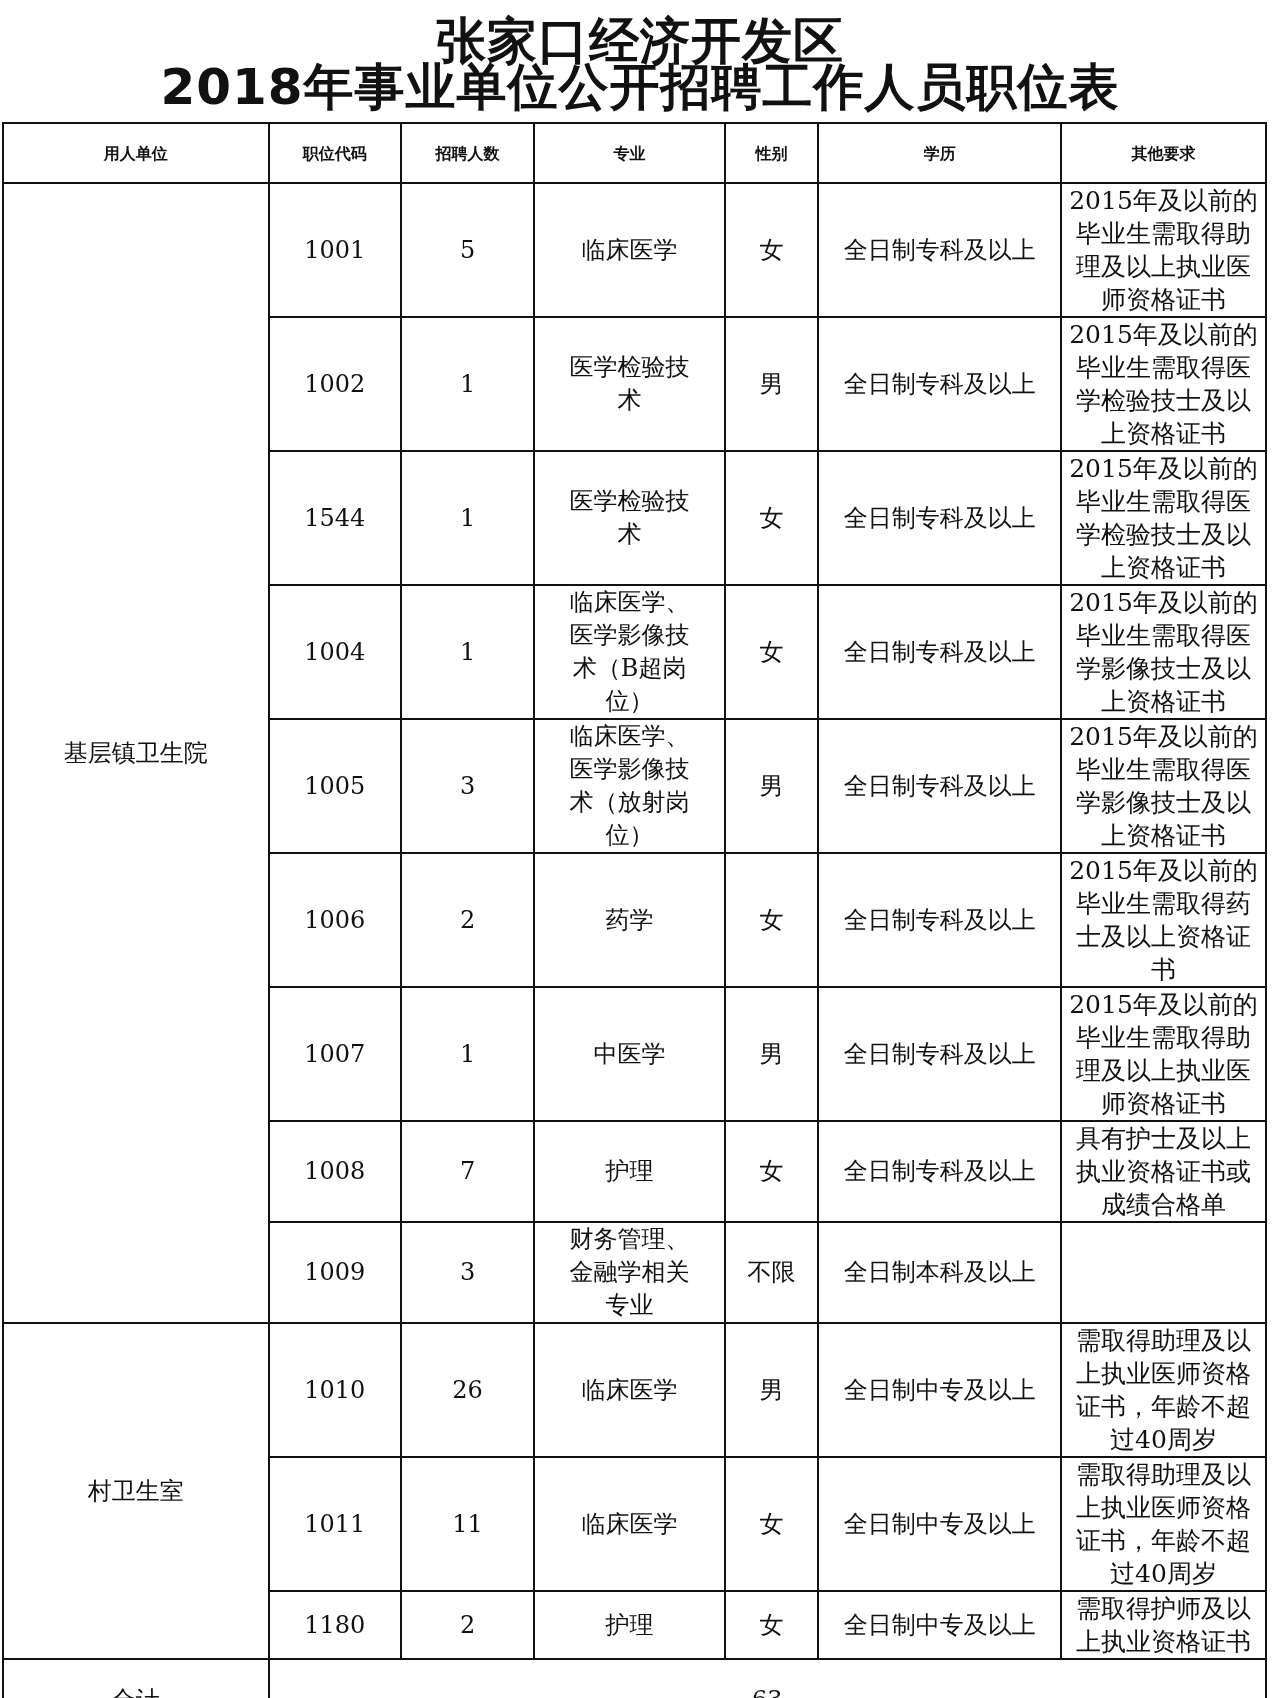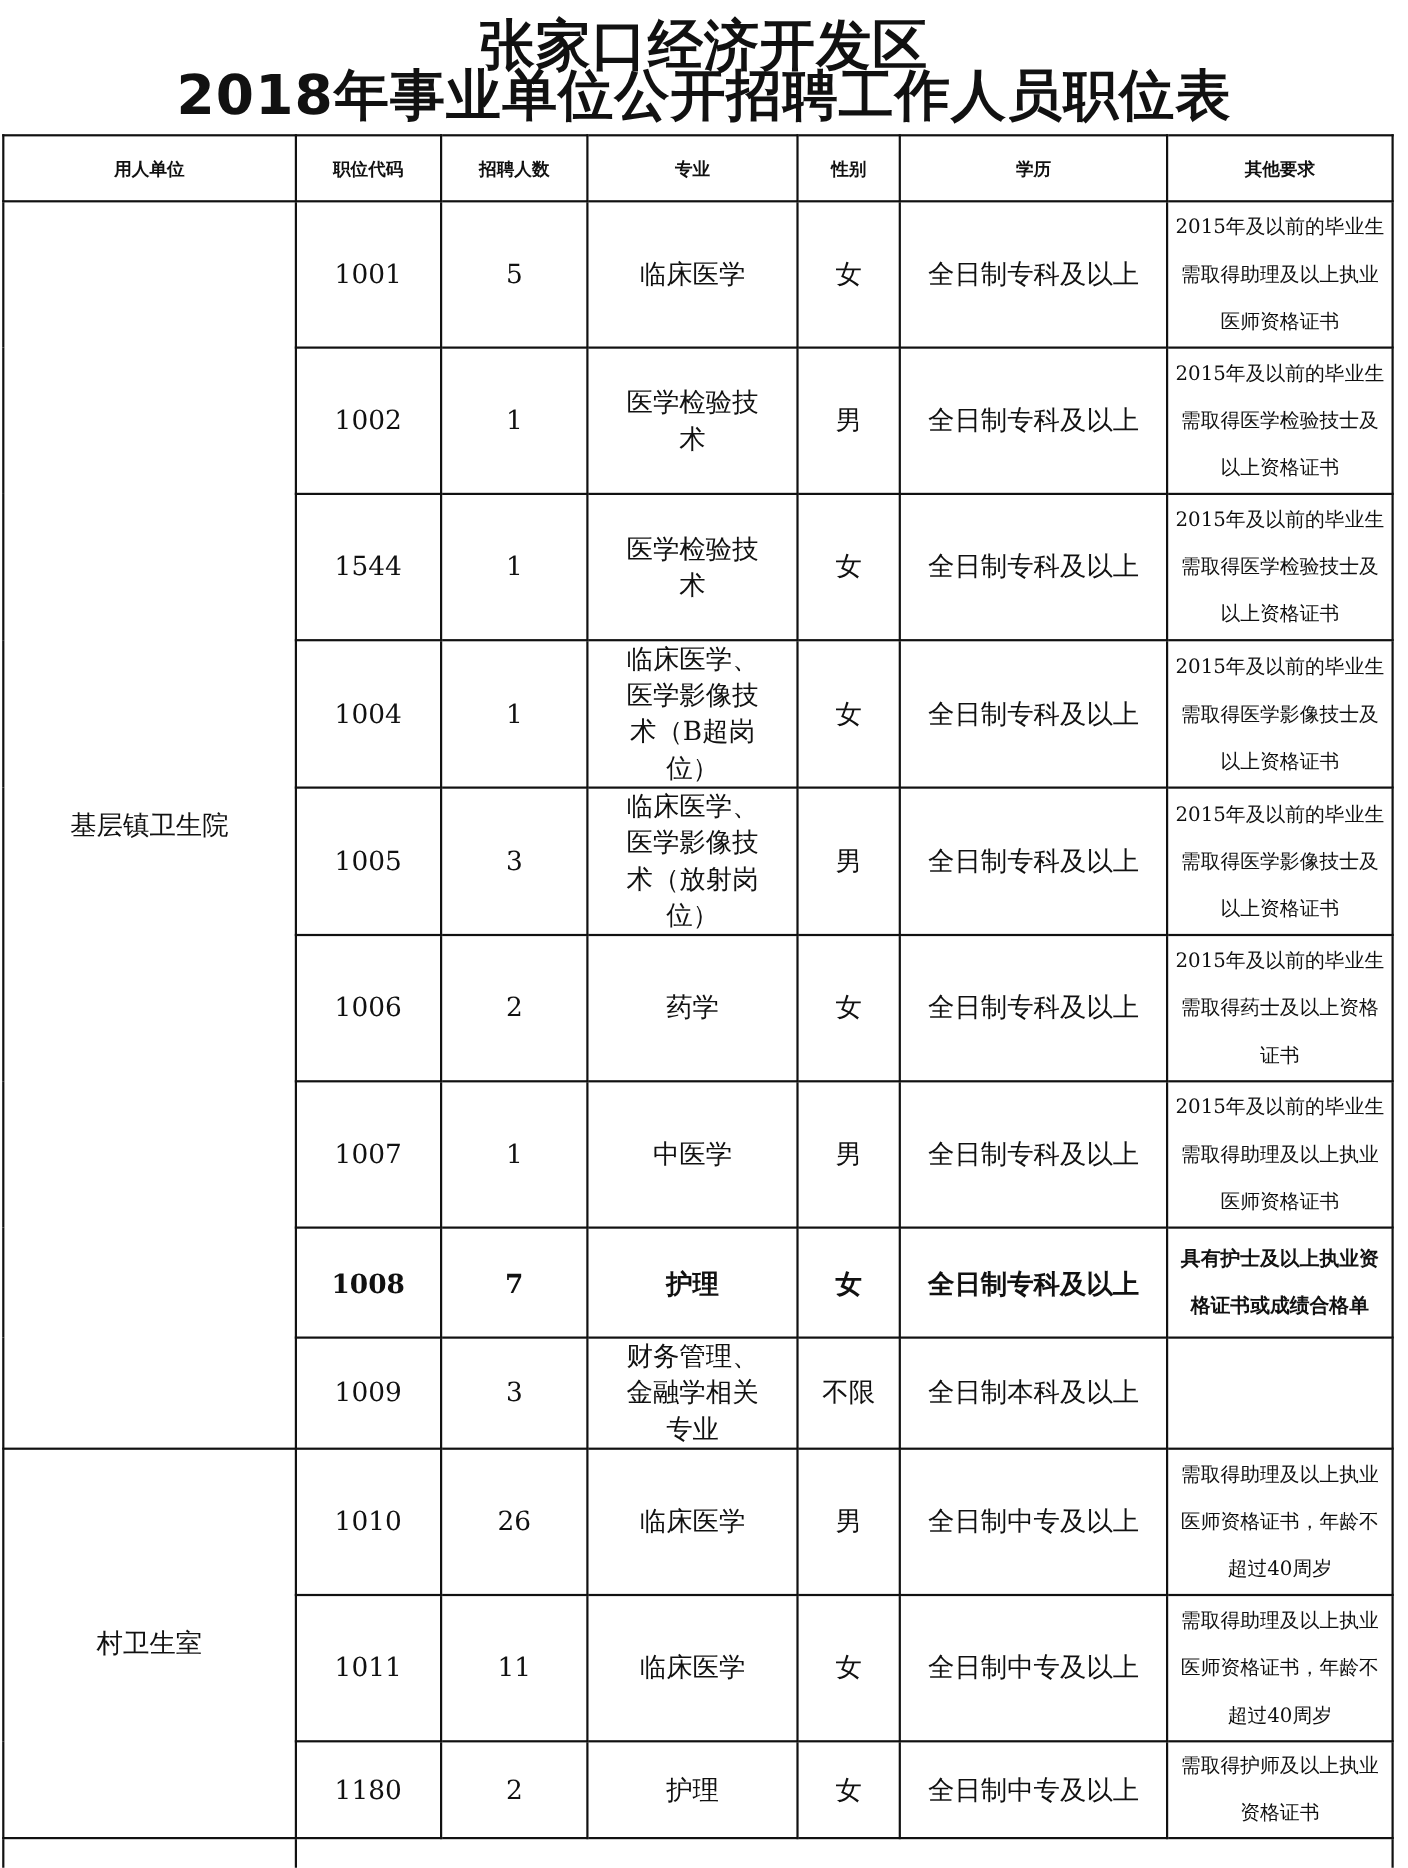--- a/index.html
+++ b/index.html
@@ -8,24 +8,24 @@
   .title { position: absolute; left: 0; width: 1280px; text-align: center;
            font-family: "DejaVu Sans", "Liberation Sans", sans-serif; font-weight: bold;
            font-size: 50px; letter-spacing: 1px; color: #111; }
   .t1 { top: 8px; }
   .t2 { top: 54px; }
   table { position: absolute; left: 2px; top: 122px; border-collapse: collapse;
           table-layout: fixed; width: 1265px; }
   td, th { border: 2px solid #111; text-align: center; vertical-align: middle;
            padding: 0; font-size: 24px; line-height: 33px; font-weight: normal; }
   th { font-family: "DejaVu Sans", "Liberation Sans", sans-serif; font-weight: bold; font-size: 16px; height: 58px; margin-left: 47px; }
-  .other { font-size: 18px; line-height: 43px; padding: 0 4px; }
+  .other { font-size: 25px; line-height: 33px; padding: 0 4px; }
   .major { padding: 0 24px; }
   tr.r4 td { height: 131px; }
-  tr.r3 td { height: 98px; font-weight: bold; }
+  tr.r3 td { height: 98px; }
   tr.r2 td { height: 64px; }
   tr.total td { height: 80px; }
 </style>
 </head>
 <body>
 
 <div class="title t1">张家口经济开发区</div>
 <div class="title t2">2018年事业单位公开招聘工作人员职位表</div>
 
 <table>

